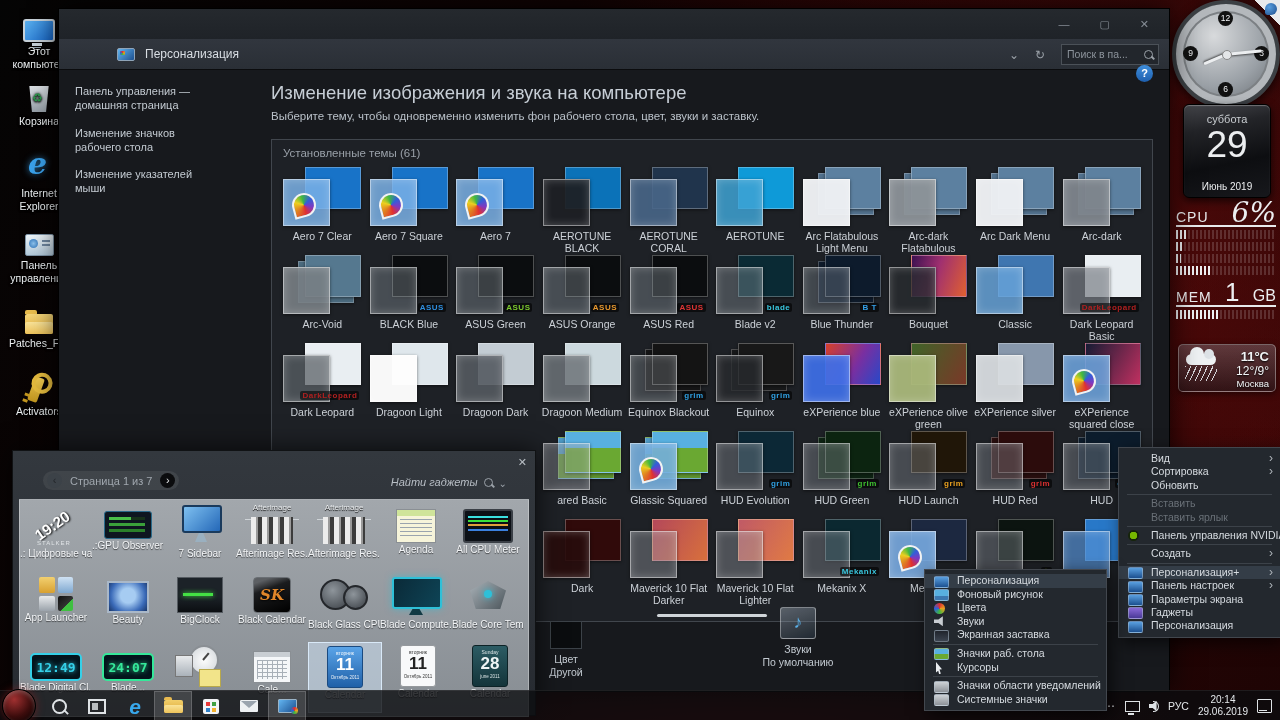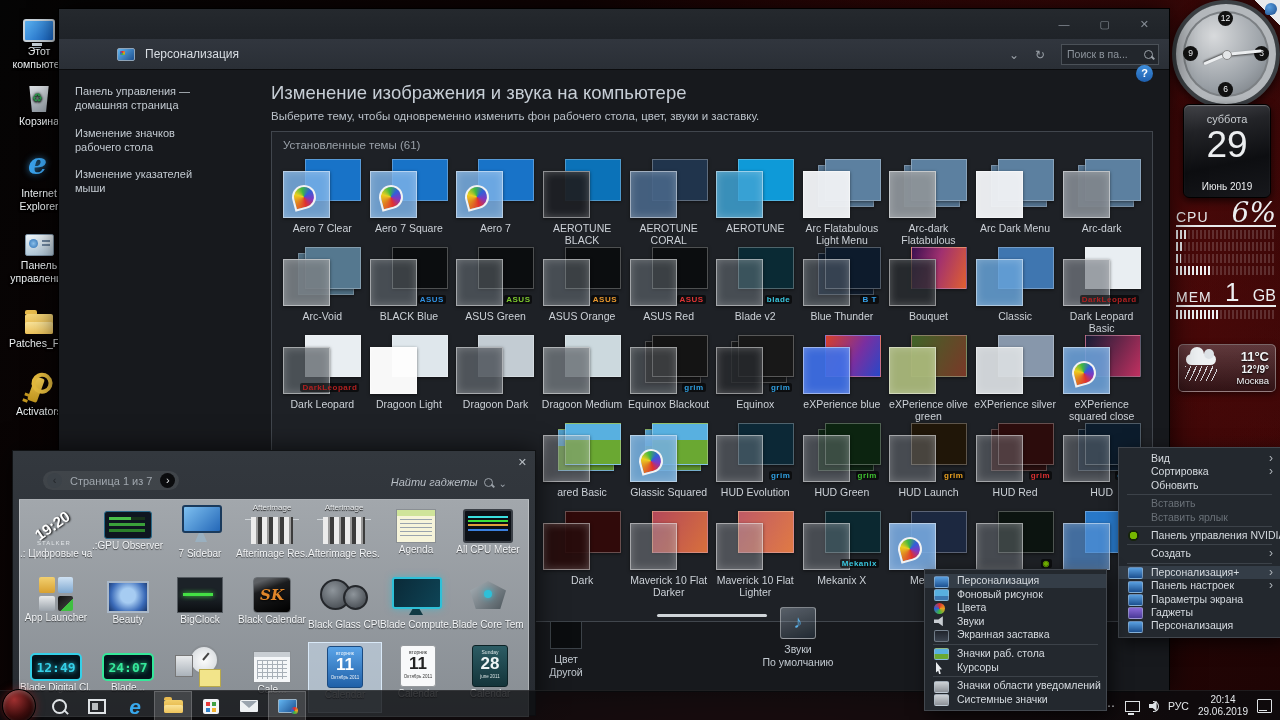--- a/index.html
+++ b/index.html
@@ -53,21 +53,21 @@
   .mag{width:7px;height:7px;border:1.5px solid #9aa1a8;border-radius:50%;position:relative;flex:none;}
   .mag::after{content:"";position:absolute;left:6px;top:6px;width:4px;height:1.5px;background:#9aa1a8;transform:rotate(45deg);}
   .helpbadge{position:absolute;right:16px;top:56px;width:17px;height:17px;border-radius:50%;background:linear-gradient(#3f8fdd,#1e5fae);
        color:#fff;font-size:11px;font-weight:bold;text-align:center;line-height:17px;z-index:4;}
   .win-body{display:flex;height:622px;gap:32px;}
   .nav{width:138px;flex:none;padding:14px 8px 0 16px;font-size:11px;color:#c3cad1;}
   .nav .nlink{margin-bottom:13px;line-height:1.3;cursor:default;}
   .content{flex:1;padding:8px 16px 0 18px;position:relative;}
   .c-head{font-size:18.5px;font-weight:normal;color:#c7ced6;margin:4px 0 0;}
   .c-sub{font-size:11.5px;color:#b9c0c8;margin-top:6px;}
-  .themes{margin-top:9px;border:1px solid #41464d;background:#1e2126;height:476px;padding:5px 7px 8px;position:relative;}
+  .themes{margin-top:17px;border:1px solid #41464d;background:#1e2126;height:476px;padding:5px 7px 0;position:relative;}
   .themes-h{font-size:11.5px;color:#9aa1a9;margin:2px 0 4px 4px;}
   .trow{display:flex;height:88px;}
   .tcell{width:10%;padding-top:4px;}
   .tt{position:relative;width:84px;height:60px;margin:0 auto;}
   .tb{position:absolute;right:3px;top:0;width:54px;height:40px;border:1px solid rgba(255,255,255,.28);box-shadow:0 1px 3px rgba(0,0,0,.5);}
   .tb2{right:10px;top:6px;opacity:.85;}
   .tf{position:absolute;left:3px;bottom:1px;width:45px;height:45px;border:1px solid rgba(255,255,255,.5);box-shadow:inset 0 0 8px rgba(255,255,255,.25),0 1px 3px rgba(0,0,0,.5);}
   .fan{position:absolute;left:12px;bottom:10px;width:20px;height:20px;border-radius:50% 50% 50% 0;
        background:conic-gradient(from 180deg,#e03030,#e08020,#ecd020,#40b840,#3060d8,#8038c0,#e03030);
        border:2px solid #f2f2f2;transform:rotate(-15deg);}
@@ -182,21 +182,21 @@
   .brow i{position:absolute;left:0;top:0;bottom:0;background:repeating-linear-gradient(90deg,#eef0f2 0 2px,transparent 2px 4px);}
   .wthr{left:1178px;top:344px;width:96px;height:46px;border-radius:5px;border:1px solid rgba(255,255,255,.35);
       background:linear-gradient(rgba(160,170,180,.30),rgba(28,33,38,.45));box-shadow:0 2px 6px rgba(0,0,0,.5);display:flex;}
   .wl{width:44px;}
   .cloud{width:30px;height:11px;background:#eef1f3;border-radius:8px;position:relative;margin:9px auto 0;}
   .cloud::before{content:"";position:absolute;left:4px;top:-7px;width:14px;height:14px;border-radius:50%;background:#eef1f3;}
   .cloud::after{content:"";position:absolute;right:2px;top:-5px;width:10px;height:10px;border-radius:50%;background:#dde2e6;}
   .rain{height:15px;margin:1px 6px 0;background:repeating-linear-gradient(115deg,rgba(240,244,248,.85) 0 1px,transparent 1px 5px);}
   .wr{flex:1;text-align:right;padding:4px 6px 0 0;color:#f2f5f7;text-shadow:0 1px 2px #000;}
   .wr .t{font-size:13px;font-weight:bold;}
-  .wr .r{font-size:10px;font-weight:bold;}
+  .wr .r{font-size:12px;}
   .wr .c{font-size:9.5px;}
 
   
   .menu{position:absolute;background:#23282e;border:1px solid #42474e;box-shadow:4px 5px 16px rgba(0,0,0,.65);padding:4px 0;color:#d6dbe0;}
   .cmenu{left:1118px;top:447px;width:161px;z-index:30;font-size:10.5px;}
   .smenu{left:924px;top:569px;width:181px;z-index:31;font-size:10.5px;}
   .mitem{position:relative;padding:0 16px 0 32px;white-space:nowrap;overflow:hidden;}
   .cmenu .mitem{height:13.4px;line-height:13.4px;}
   .smenu .mitem{height:13.6px;line-height:13.6px;}
   .mitem.hl{background:#343d47;}

